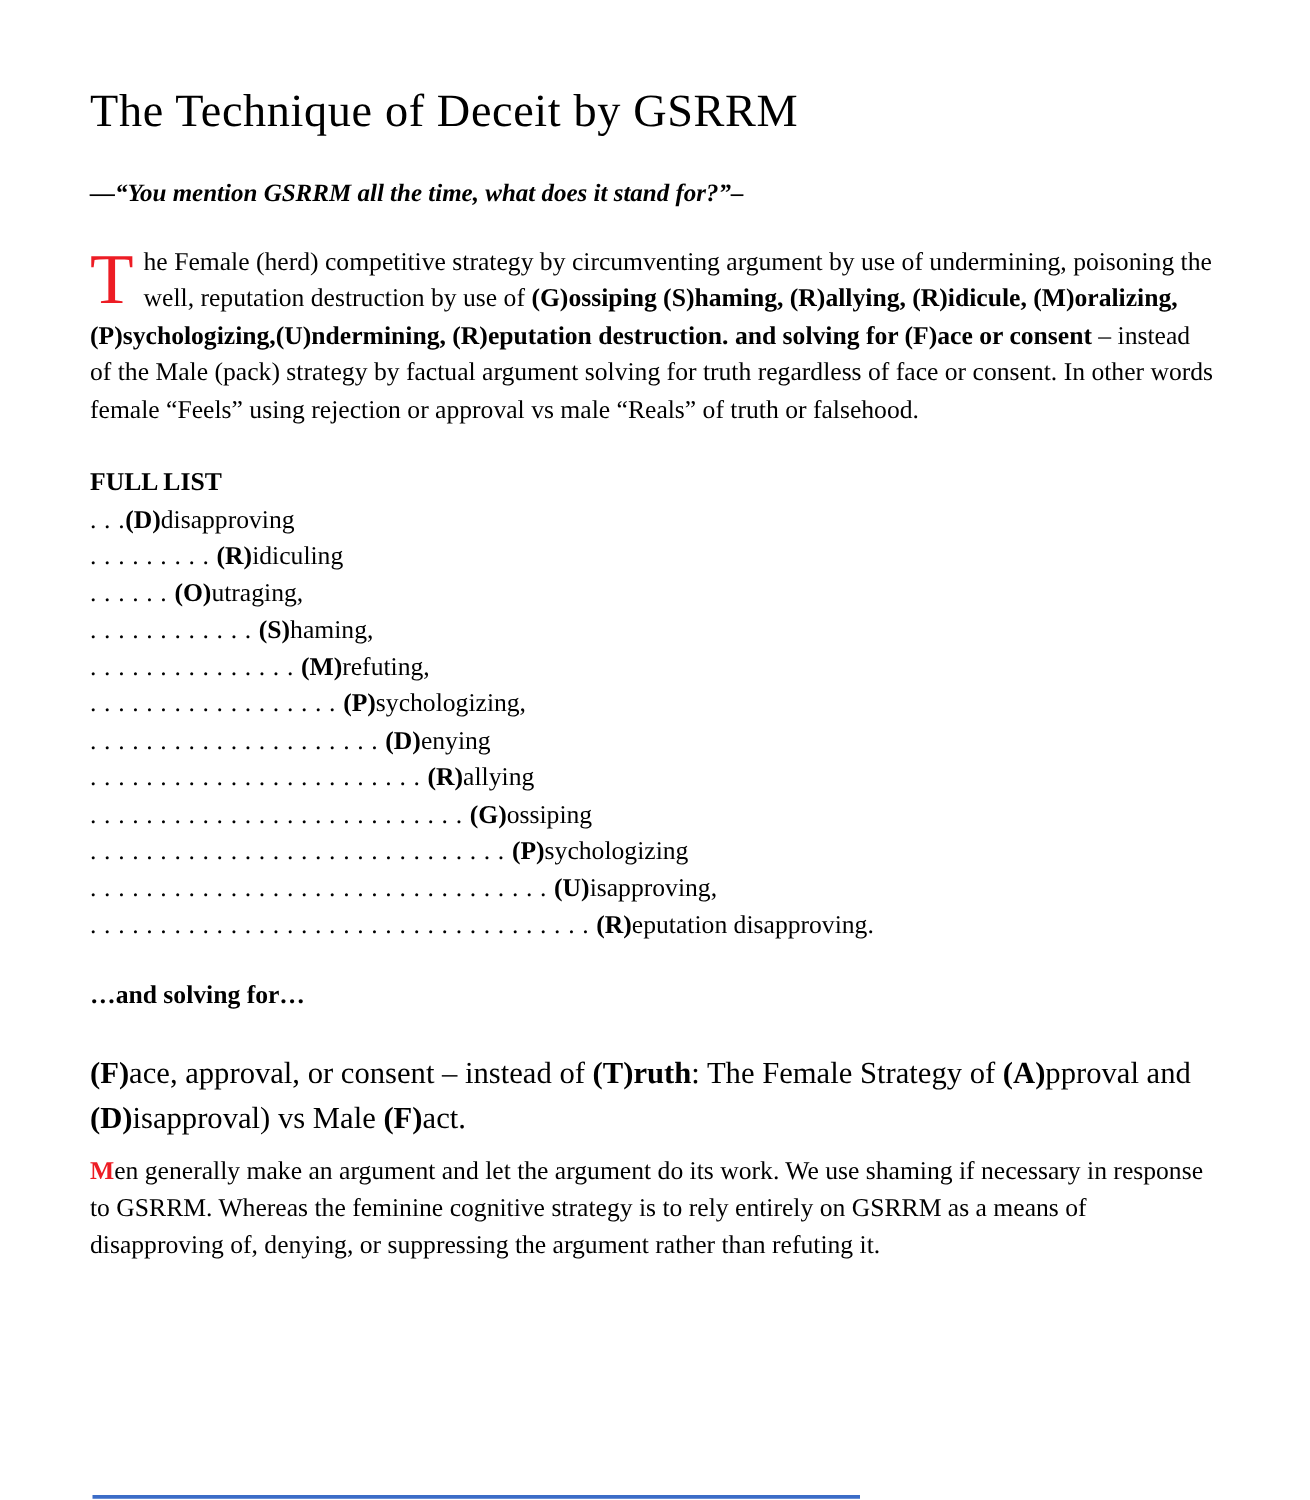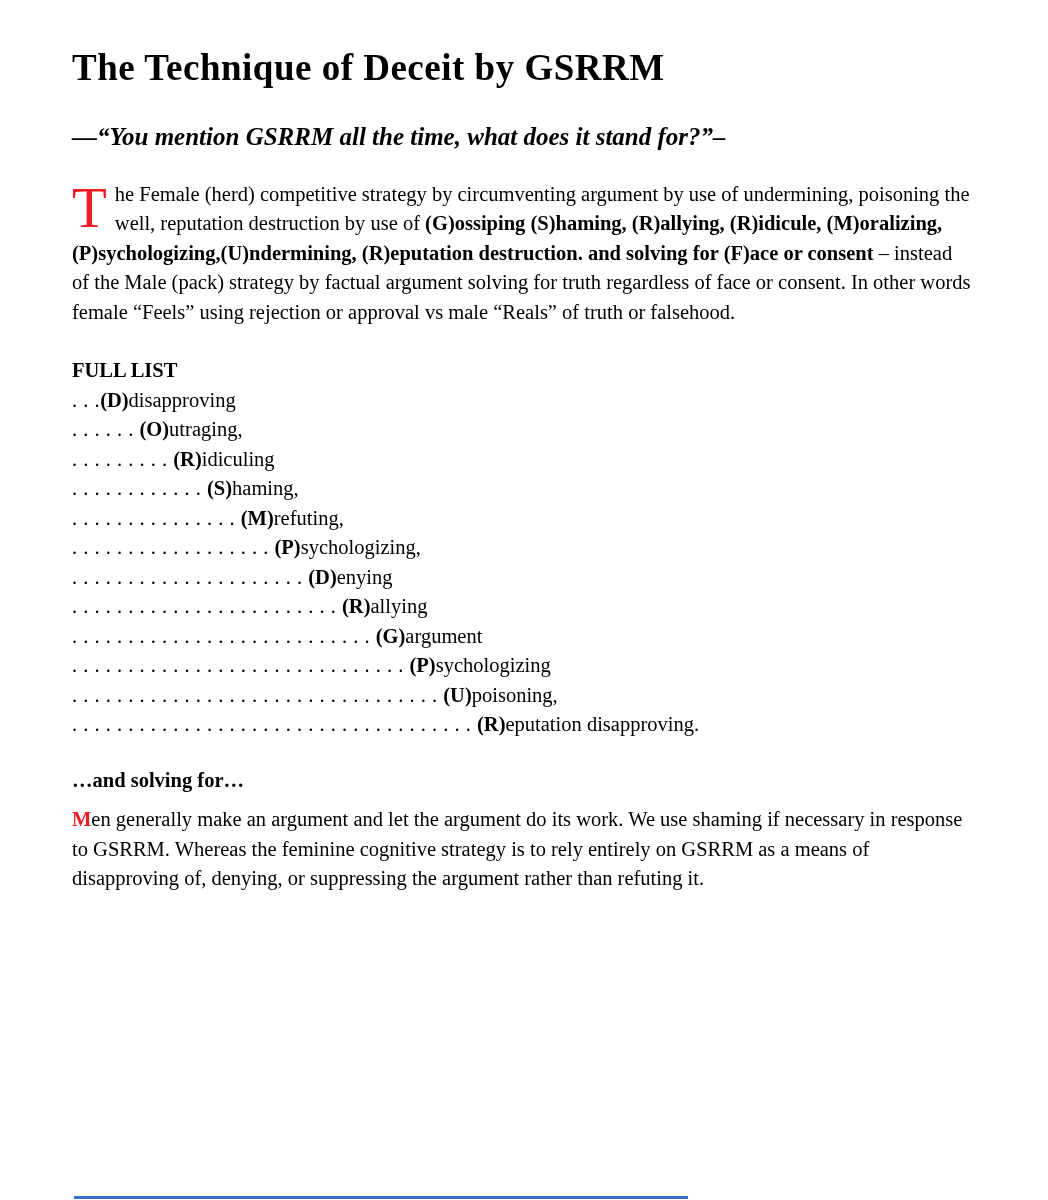--- a/index.html
+++ b/index.html
@@ -10,29 +10,29 @@
     margin: 0 auto;
     background: #ffffff;
     box-sizing: border-box;
     padding: 0 74px 0 72px;
     font-family: "Liberation Serif", "DejaVu Serif", serif;
     color: #000000;
     overflow: hidden;
   }
   .doc-title {
     margin: 0;
-    padding-top: 48px;
+    padding-top: 70px;
     font-size: 37px;
-    font-weight: bold;
+    font-weight: normal;
     letter-spacing: 0.5px;
     line-height: 1.1;
   }
   .doc-subtitle {
     margin-top: 32px;
-    font-size: 25px;
+    font-size: 20px;
     font-weight: bold;
     font-style: italic;
     line-height: 1.25;
   }
   .body-text {
     font-size: 20.5px;
     line-height: 29.5px;
   }
   .intro-para { margin-top: 28px; }
   .dropcap {
@@ -82,33 +82,34 @@
   <div class="doc-subtitle">—“You mention GSRRM all the time, what does it stand for?”–</div>
 
   <div class="body-text intro-para">
     <span class="dropcap">T</span><span><span>he Female (herd) competitive strategy by circumventing argument by use of undermining, poisoning the well, reputation destruction by use of </span><span class="b">(G)ossiping (S)haming, (R)allying, (R)idicule, (M)oralizing, (P)sychologizing,(U)ndermining, (R)eputation destruction. and solving for (F)ace or consent</span><span> – instead of the Male (pack) strategy by factual argument solving for truth regardless of face or consent. In other words female “Feels” using rejection or approval vs male “Reals” of truth or falsehood.</span></span>
   </div>
 
   <div class="body-text full-list-heading">FULL LIST</div>
 
   <div class="body-text full-list">
       <div class="list-line"><span class="dots">. . .</span><span class="b">(D)</span><span>disapproving</span></div>
+      <div class="list-line"><span class="dots">. . . . . . . . . </span><span class="b">(R)</span><span>idiculing</span></div>
       <div class="list-line"><span class="dots">. . . . . . </span><span class="b">(O)</span><span>utraging,</span></div>
-      <div class="list-line"><span class="dots">. . . . . . . . . </span><span class="b">(R)</span><span>idiculing</span></div>
       <div class="list-line"><span class="dots">. . . . . . . . . . . . </span><span class="b">(S)</span><span>haming,</span></div>
       <div class="list-line"><span class="dots">. . . . . . . . . . . . . . . </span><span class="b">(M)</span><span>refuting,</span></div>
       <div class="list-line"><span class="dots">. . . . . . . . . . . . . . . . . . </span><span class="b">(P)</span><span>sychologizing,</span></div>
       <div class="list-line"><span class="dots">. . . . . . . . . . . . . . . . . . . . . </span><span class="b">(D)</span><span>enying</span></div>
       <div class="list-line"><span class="dots">. . . . . . . . . . . . . . . . . . . . . . . . </span><span class="b">(R)</span><span>allying</span></div>
-      <div class="list-line"><span class="dots">. . . . . . . . . . . . . . . . . . . . . . . . . . . </span><span class="b">(G)</span><span>argument</span></div>
+      <div class="list-line"><span class="dots">. . . . . . . . . . . . . . . . . . . . . . . . . . . </span><span class="b">(G)</span><span>ossiping</span></div>
       <div class="list-line"><span class="dots">. . . . . . . . . . . . . . . . . . . . . . . . . . . . . . </span><span class="b">(P)</span><span>sychologizing</span></div>
-      <div class="list-line"><span class="dots">. . . . . . . . . . . . . . . . . . . . . . . . . . . . . . . . . </span><span class="b">(U)</span><span>poisoning,</span></div>
+      <div class="list-line"><span class="dots">. . . . . . . . . . . . . . . . . . . . . . . . . . . . . . . . . </span><span class="b">(U)</span><span>isapproving,</span></div>
       <div class="list-line"><span class="dots">. . . . . . . . . . . . . . . . . . . . . . . . . . . . . . . . . . . . </span><span class="b">(R)</span><span>eputation disapproving.</span></div>
     </div>
 
   <div class="body-text solving-heading">…and solving for…</div>
 
+  <div class="solving-para"><span class="b">(F)</span><span>ace, approval, or consent – instead of </span><span class="b">(T)ruth</span><span>: The Female Strategy of </span><span class="b">(A)</span><span>pproval and </span><span class="b">(D)</span><span>isapproval) vs Male </span><span class="b">(F)</span><span>act.</span></div>
 
   <div class="body-text closing-para"><span class="b red">M</span><span>en generally make an argument and let the argument do its work. We use shaming if necessary in response to GSRRM. Whereas the feminine cognitive strategy is to rely entirely on GSRRM as a means of disapproving of, denying, or suppressing the argument rather than refuting it.</span></div>
 
   <div class="bottom-line"></div>
 
 </div>
 
 </body></html>

